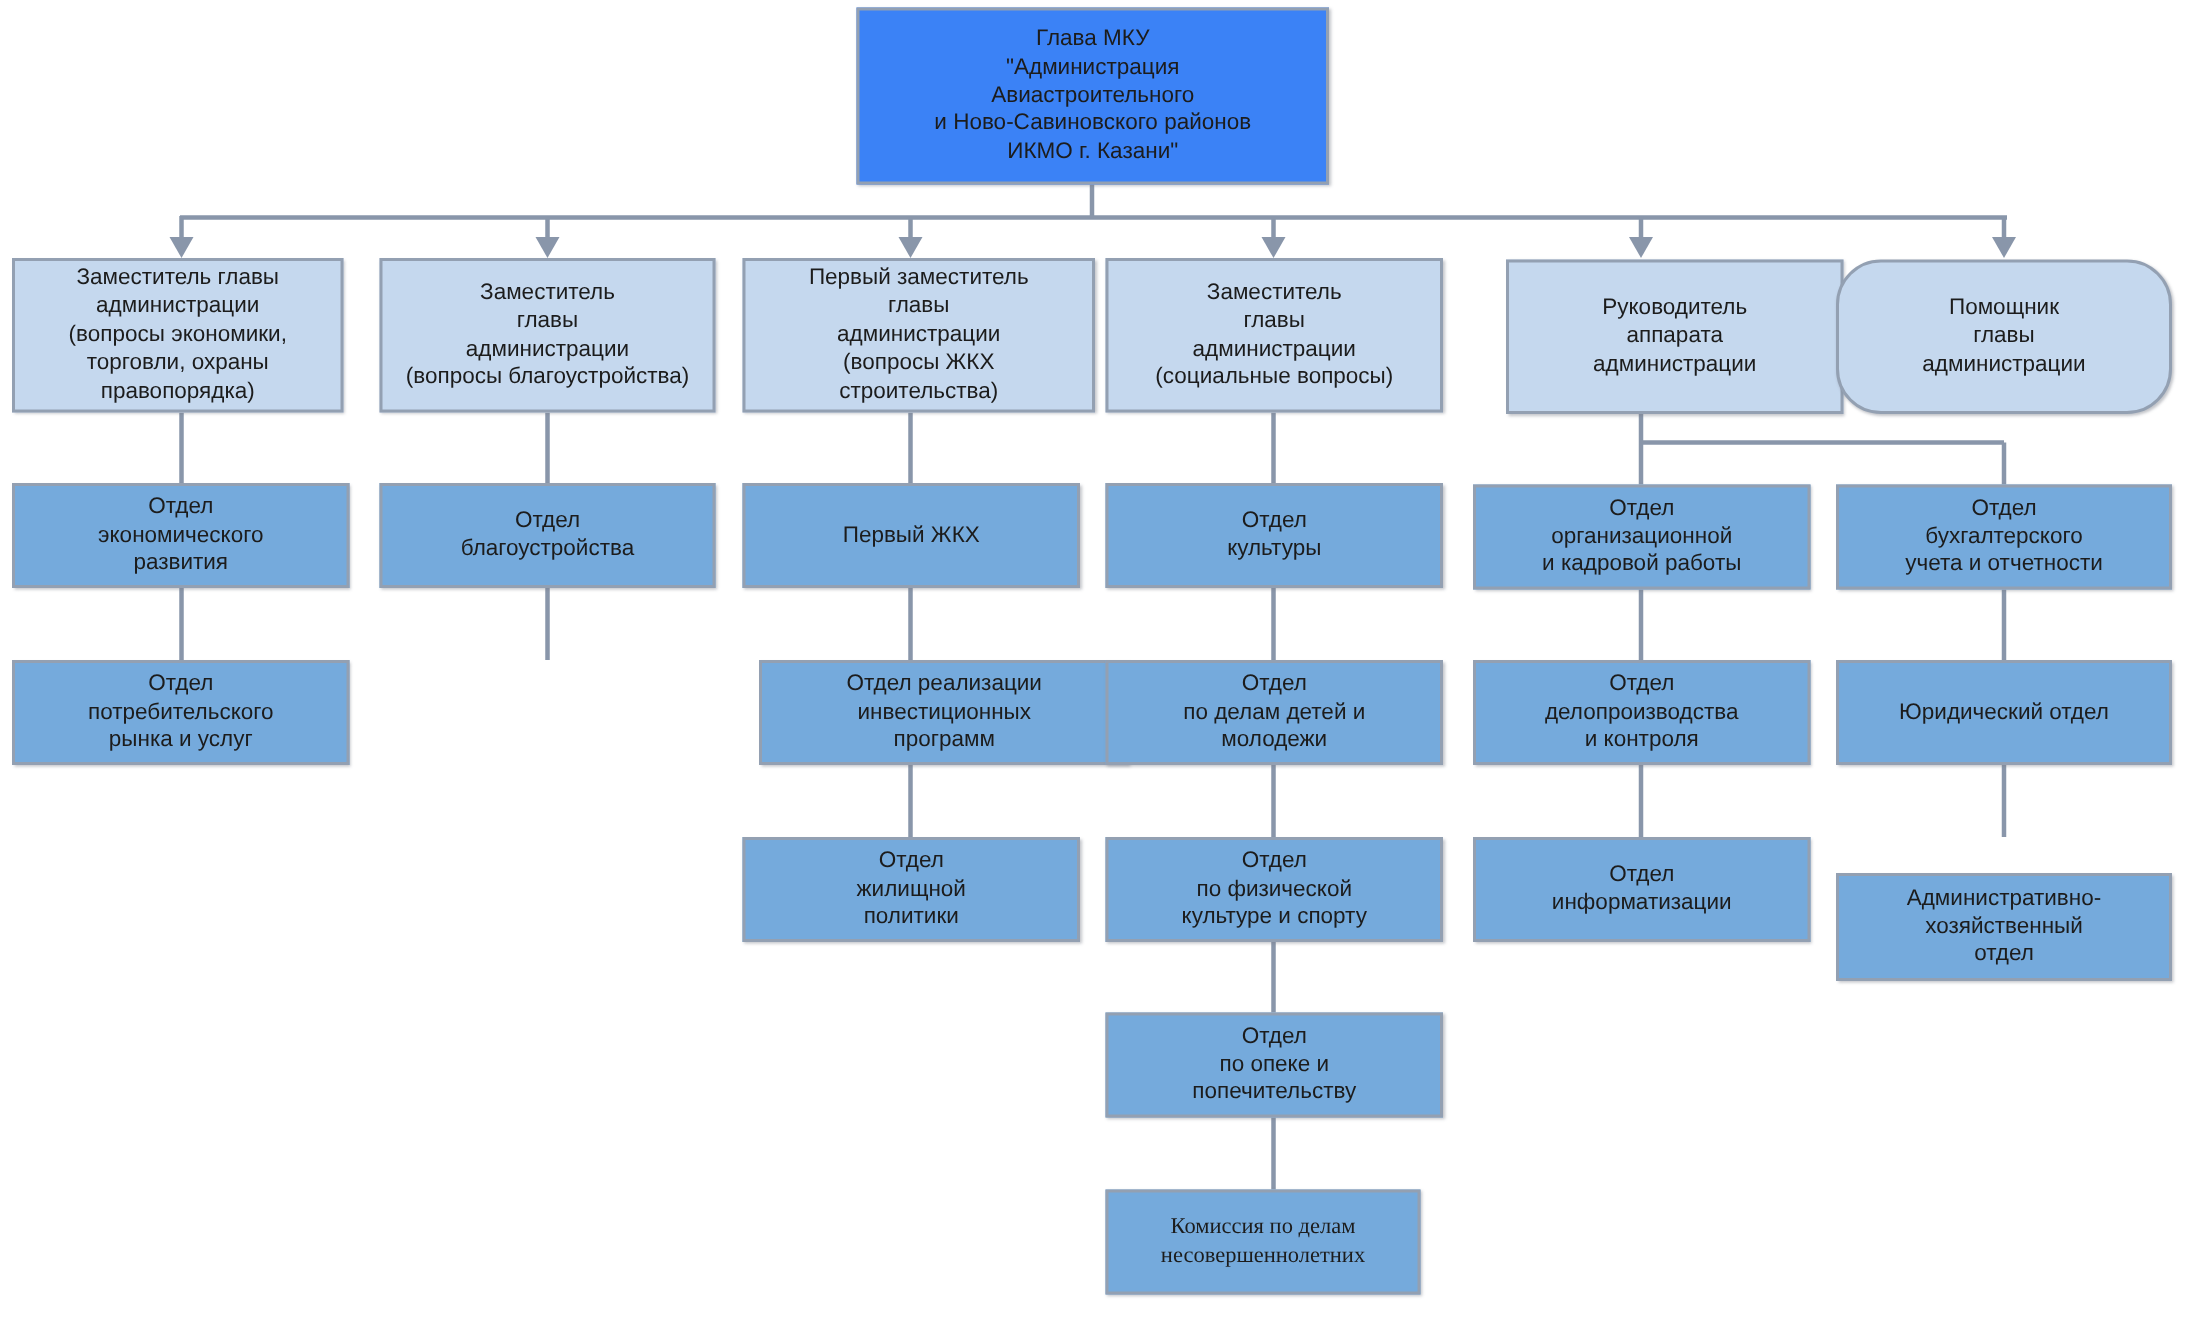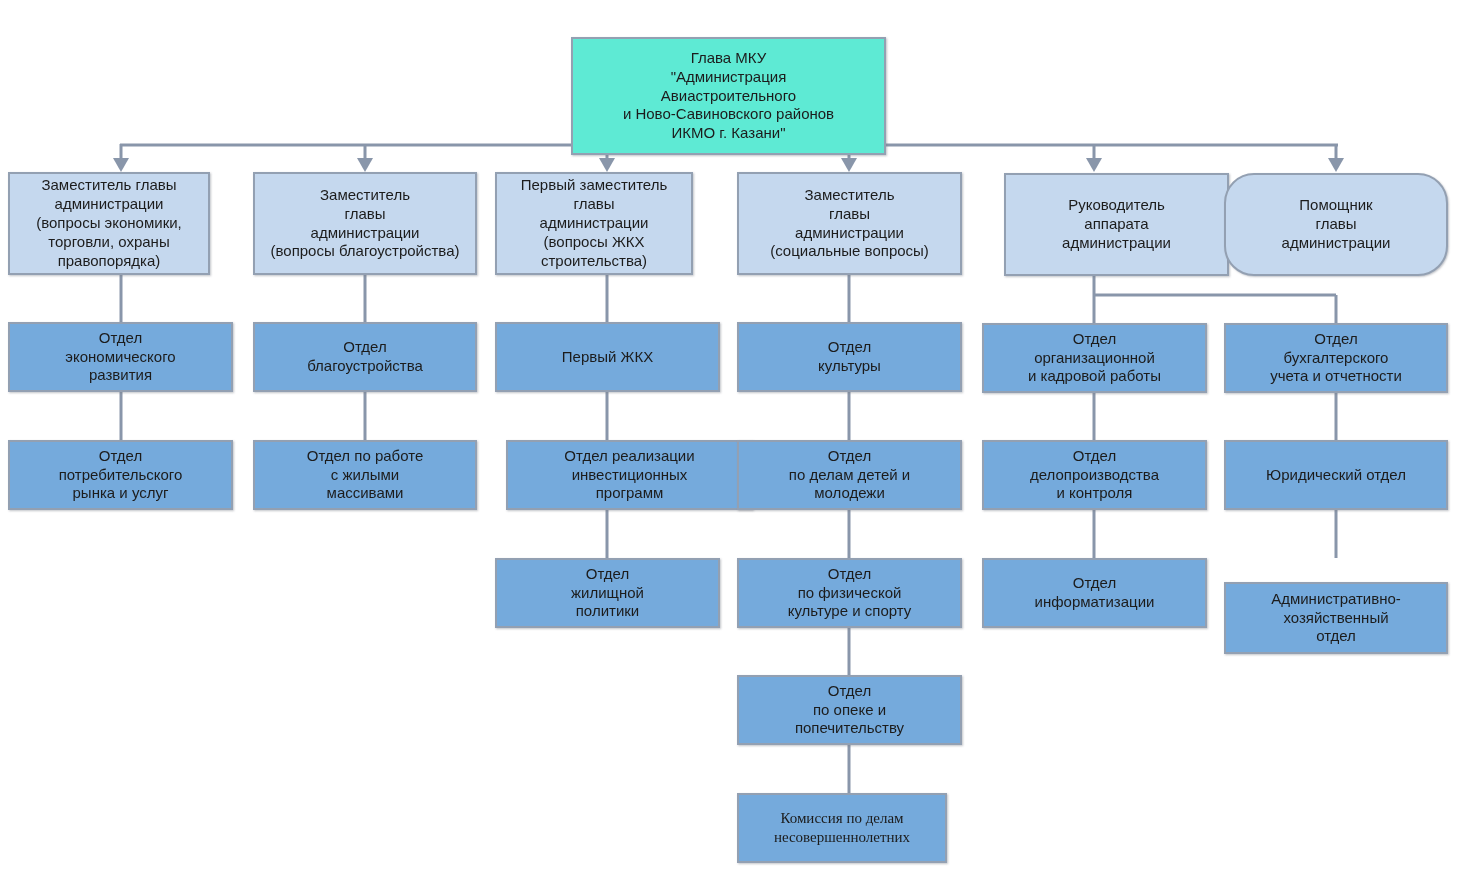--- a/index.html
+++ b/index.html
@@ -16,21 +16,21 @@
     box-sizing:border-box;
     border:2px solid #93a0b2;
     box-shadow:1px 1px 2px rgba(120,125,135,0.45);
     display:flex; align-items:center; justify-content:center;
     text-align:center;
     white-space:pre-line;
     font-size:15px; line-height:1.26;
     color:#1c1c1c;
     padding:2px 4px;
   }
-  .root { background:#5eead4;margin-top:32px; }
+  .root { background:#3b82f6; }
   .head { background:#c5d8ee; }
   .dept { background:#75aadc; }
 </style>
 </head>
 <body>
 
 <div id="canvas">
 
   <svg id="connectors" viewBox="0 0 1460 879" xmlns="http://www.w3.org/2000/svg">
     <g stroke="#8996aa" stroke-width="3" fill="none">
@@ -58,30 +58,30 @@
       <polygon points="1328,158 1344,158 1336,172"></polygon>
     </g>
   </svg>
 
   <div class="box root" style="left:571px; top:5px; width:315px; height:118px;">Глава МКУ
 "Администрация
 Авиастроительного
 и Ново-Савиновского районов
 ИКМО г. Казани"</div>
 
-  <div class="box head" style="left:8px; top:172px; width:202px; height:103px;">Заместитель главы
+  <div class="box head" style="left:8px; top:172px; width:221px; height:103px;">Заместитель главы
 администрации
 (вопросы экономики,
 торговли, охраны
 правопорядка)</div>
   <div class="box head" style="left:253px; top:172px; width:224px; height:103px;">Заместитель
 главы
 администрации
 (вопросы благоустройства)</div>
-  <div class="box head" style="left:495px; top:172px; width:198px; height:103px;">Первый заместитель
+  <div class="box head" style="left:495px; top:172px; width:235px; height:103px;">Первый заместитель
 главы
 администрации
 (вопросы ЖКХ
 строительства)</div>
   <div class="box head" style="left:737px; top:172px; width:225px; height:103px;">Заместитель
 главы
 администрации
 (социальные вопросы)</div>
   <div class="box head" style="left:982px; top:173px; width:225px; height:103px;margin-left:22px;">Руководитель
 аппарата
@@ -92,23 +92,20 @@
 
   <div class="box dept" style="left:8px; top:322px; width:225px; height:70px;">Отдел
 экономического
 развития</div>
   <div class="box dept" style="left:8px; top:440px; width:225px; height:70px;">Отдел
 потребительского
 рынка и услуг</div>
 
   <div class="box dept" style="left:253px; top:322px; width:224px; height:70px;">Отдел
 благоустройства</div>
-  <div class="box dept" style="left:253px; top:440px; width:224px; height:70px;">Отдел по работе
-с жилыми
-массивами</div>
 
   <div class="box dept" style="left:495px; top:322px; width:225px; height:70px;">Первый ЖКХ</div>
   <div class="box dept" style="left:495px; top:440px; width:247px; height:70px;margin-left:11px;">Отдел реализации
 инвестиционных
 программ</div>
   <div class="box dept" style="left:495px; top:558px; width:225px; height:70px;">Отдел
 жилищной
 политики</div>
 
   <div class="box dept" style="left:737px; top:322px; width:225px; height:70px;">Отдел

